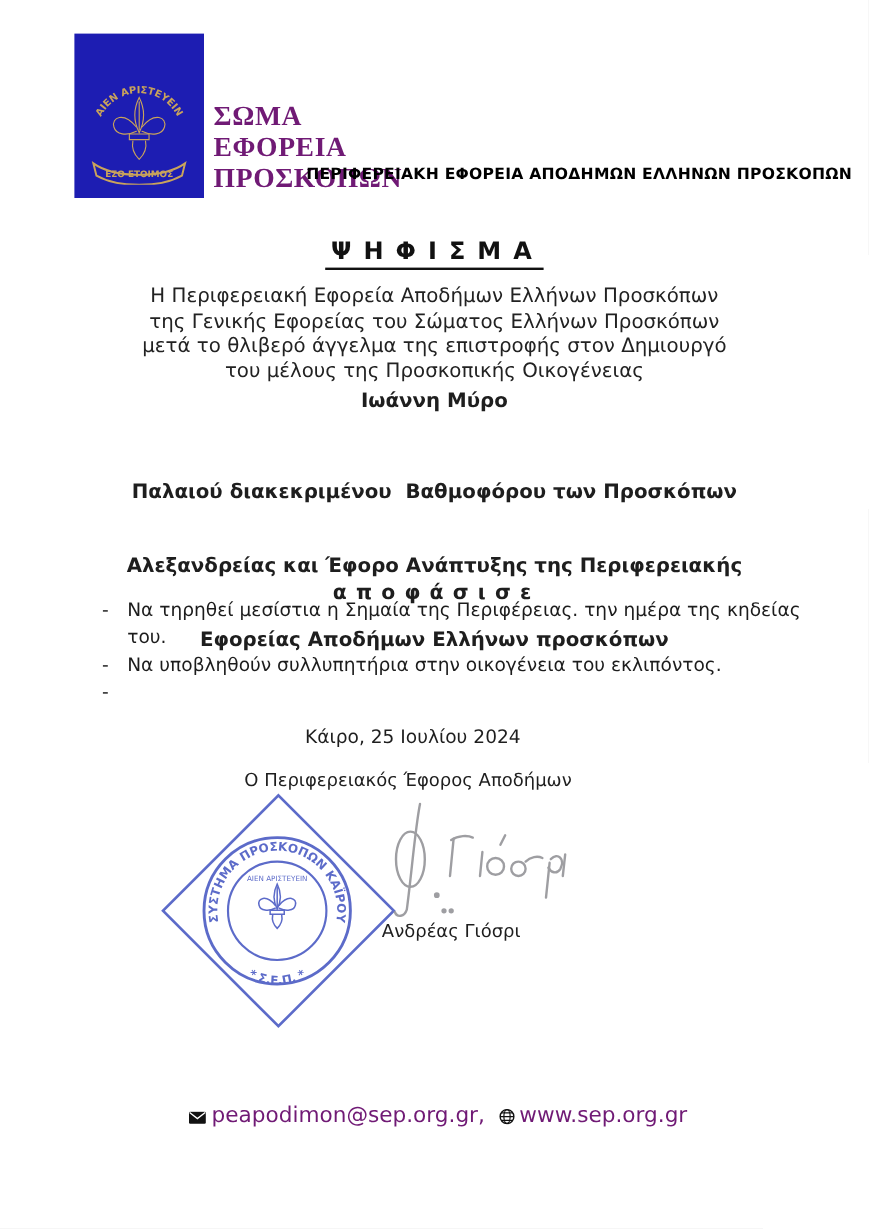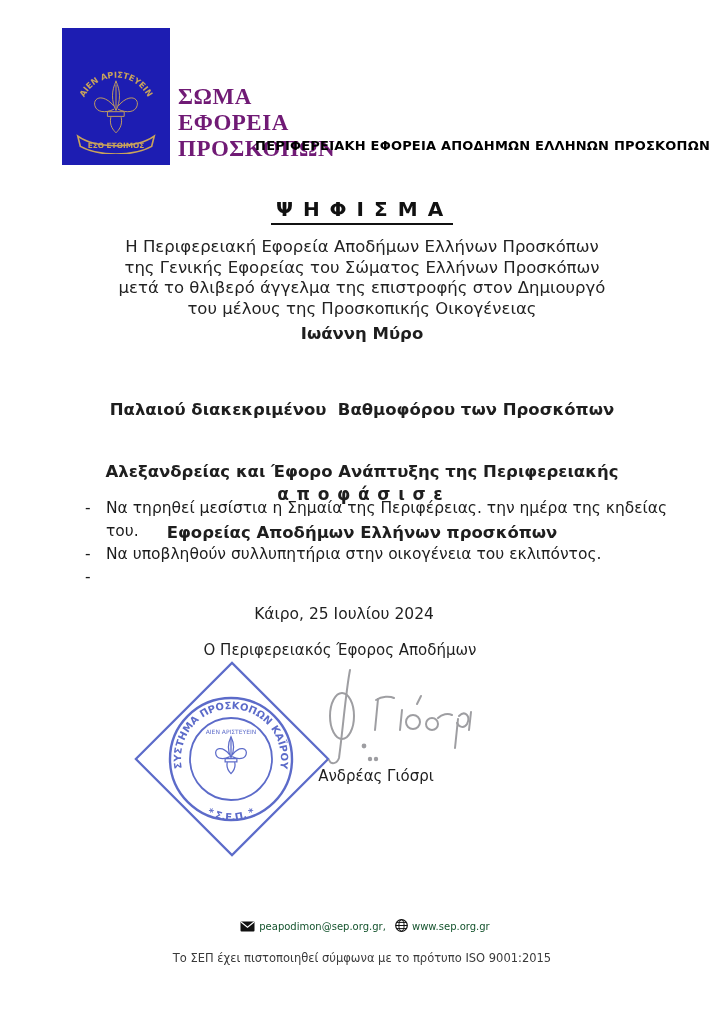--- a/index.html
+++ b/index.html
@@ -41,21 +41,21 @@
   .res-marker{width:21px;flex:none;}
 
   .place-date{top:605px;padding-right:36px;box-sizing:border-box;font-size:15.5px;text-align:center;}
   .sign-title{top:641px;padding-right:44px;box-sizing:border-box;font-size:15px;}
 
   .stamp{left:131px;top:656px;opacity:.92;}
   .signature{left:318px;top:666px;}
   .sign-name{left:298px;top:767px;width:156px;text-align:center;font-size:15px;}
 
   
-  .footer-contact{top:919px;font-size:10px;color:#14532d;}
+  .footer-contact{top:919px;font-size:18px;color:#701a75;}
   .footer-contact .ico{display:inline-block;vertical-align:-2px;margin:0 4px 0 6px;}
   .footer-iso{top:951px;font-size:11.5px;color:#3a3a3a;}
 </style>
 </head>
 <body>
 
 <div class="page">
 
   <div class="abs logo-box">
     <svg class="abs logo-emblem" width="102" height="84" viewBox="0 0 80 66">
@@ -178,15 +178,14 @@
     <svg class="ico" width="15" height="11" viewBox="0 0 15 11">
       <rect x="0.5" y="0.5" width="14" height="10" rx="1" fill="#111"></rect>
       <path d="M1,1 L7.5,6.2 L14,1" stroke="#fff" stroke-width="1.1" fill="none"></path>
     </svg><span>peapodimon@sep.org.gr</span><span>, </span><svg class="ico" width="13" height="13" viewBox="0 0 13 13">
       <circle cx="6.5" cy="6.5" r="5.8" fill="none" stroke="#111" stroke-width="1.2"></circle>
       <ellipse cx="6.5" cy="6.5" rx="2.6" ry="5.8" fill="none" stroke="#111" stroke-width="1"></ellipse>
       <path d="M0.7,6.5 H12.3 M1.6,3.4 H11.4 M1.6,9.6 H11.4" stroke="#111" stroke-width="1" fill="none"></path>
     </svg><span>www.sep.org.gr</span>
   </div>
 
-  <div class="abs center-line footer-iso">Το ΣΕΠ έχει πιστοποιηθεί σύμφωνα με το πρότυπο ISO 9001:2015</div>
 
 </div>
 
 </body></html>

